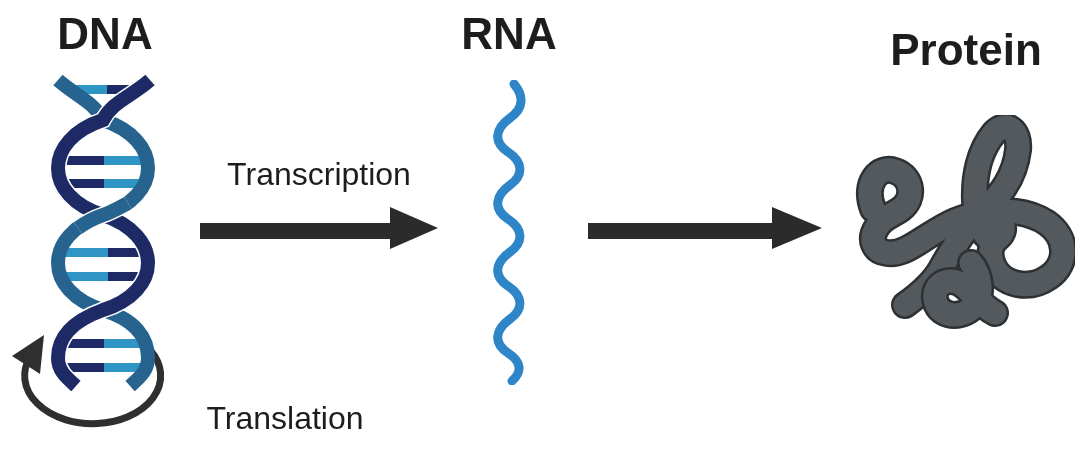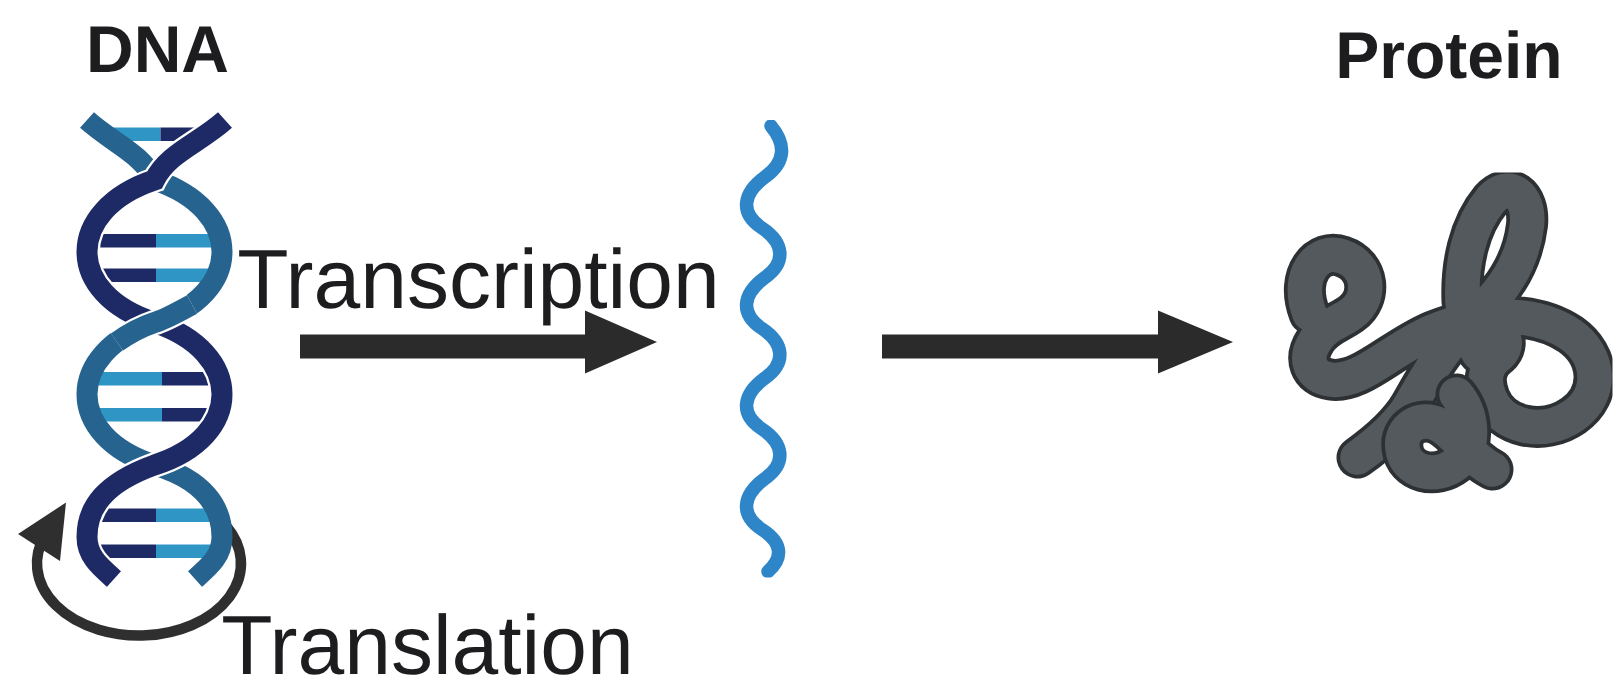--- a/index.html
+++ b/index.html
@@ -21,21 +21,21 @@
     font-size: 44px;
     font-weight: bold;
     color: var(--text, #1d1d1f);
     letter-spacing: 0px;
     white-space: nowrap;
     line-height: 1;
   }
   .process-label {
     position: absolute;
     transform: translateX(-50%);
-    font-size: 56px;
+    font-size: 32px;
     font-weight: 400;
     color: var(--text, #1d1d1f);
     white-space: nowrap;
     line-height: 1;
   }
   .abs { position: absolute; }
 
   
   .strand-navy   { stroke: var(--dna-navy, #1e2a66); fill: none; stroke-width: 14; }
   .strand-blue   { stroke: var(--dna-steel-blue, #26638f); fill: none; stroke-width: 14; }
@@ -48,21 +48,22 @@
   .arrow-shape { fill: var(--arrow, #2b2b2b); }
   .protein-casing { stroke: var(--protein-outline, #2d3134); fill: none; stroke-width: 28; stroke-linecap: round; stroke-linejoin: round; }
   .protein-tube   { stroke: var(--protein-gray, #54595d); fill: none; stroke-width: 23; stroke-linecap: round; stroke-linejoin: round; }
 </style>
 </head>
 <body>
 
 <div class="canvas">
 
   <div class="node-title" style="left:105px; top:12px;">DNA</div>
-  <div class="node-title" style="left:966px; top:16px;">Protein</div>
+  <div class="node-title" style="left:509px; top:12px;">RNA</div>
+  <div class="node-title" style="left:966px; top:28px;">Protein</div>
 
   <div class="process-label" style="left:319px; top:158px;">Transcription</div>
   <div class="process-label" style="left:285px; top:402px;">Translation</div>
 
   <svg class="abs" style="left:0px; top:65px;" width="175" height="375" viewBox="0 0 175 375">
 
     <g>
       <path class="repl-arc" d="M 151 286 A 68 48 0 1 1 30 292"></path>
       <polygon class="repl-head" points="12,291 44,270 40,309"></polygon>
     </g>

